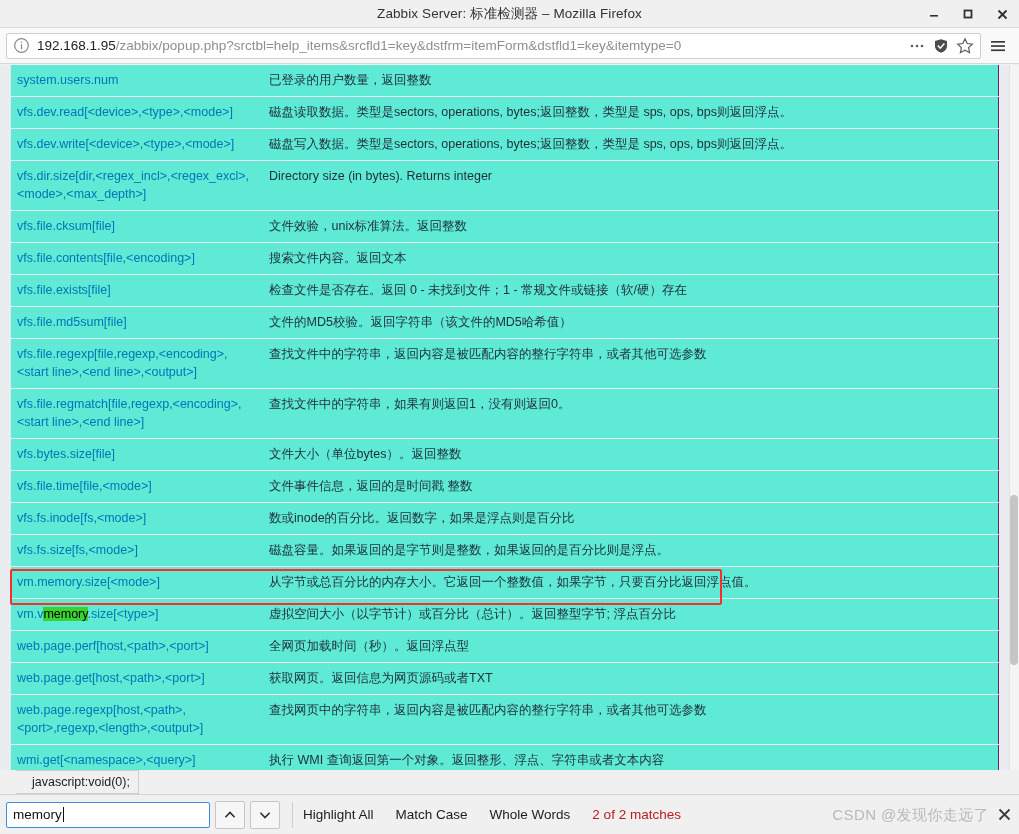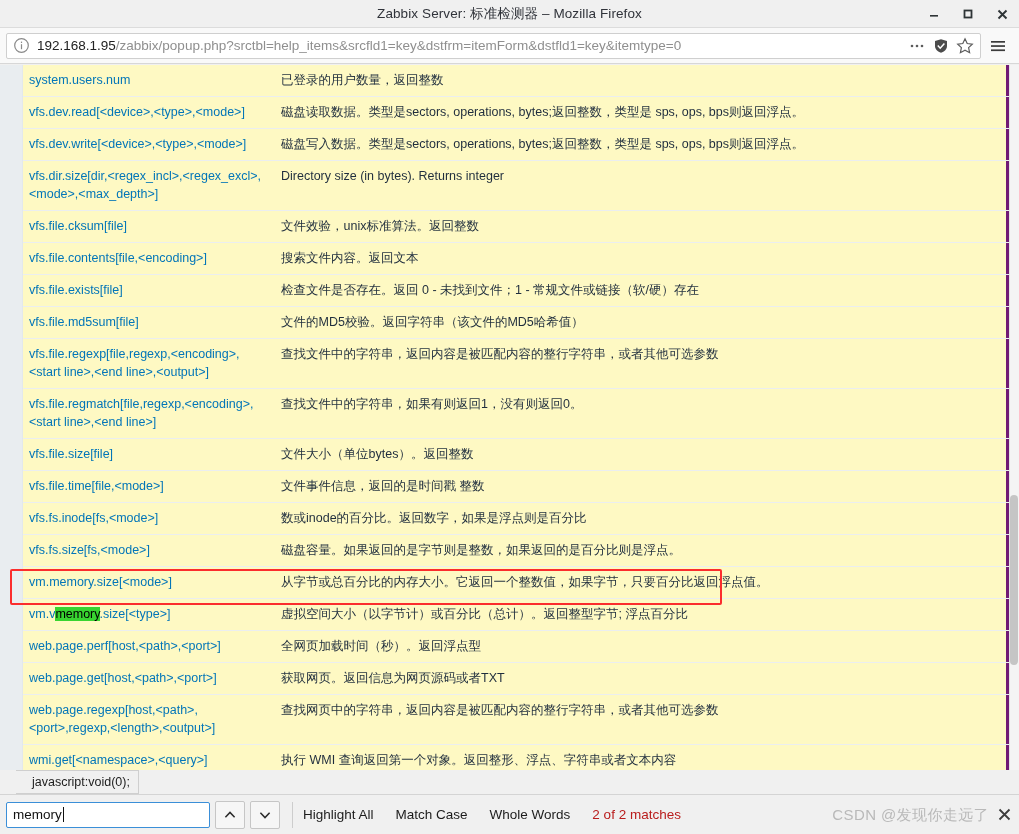--- a/index.html
+++ b/index.html
@@ -112,25 +112,25 @@
   .scrollbar-thumb {
     position: absolute; right: 1px;
     width: 8px;
     background: #c5c5c5;
     border-radius: 4px;
     top: 430px; height: 170px;
   }
 
   .table-wrap {
     position: absolute;
-    top: 0px; left: 22px;
+    top: 0px; left: 10px;
     width: 989px;
-    background: #fef9c3;
+    background: #5eead4;
     border-left: 1px solid #e3e8ec;
-    border-right: 5px solid #701a75;
+    border-right: 1px solid #701a75;
   }
   table.items {
     width: 989px;
     border-collapse: collapse;
     table-layout: fixed;
   }
   table.items td {
     vertical-align: top;
     padding: 6px 6px 7px 6px;
     border-bottom: 1px solid #ebeef0;
@@ -370,21 +370,21 @@
             <td class="key"><a href="#">vfs.file.regexp[file,regexp,&lt;encoding&gt;,&lt;start line&gt;,&lt;end line&gt;,&lt;output&gt;]</a></td>
             <td class="desc">查找文件中的字符串，返回内容是被匹配内容的整行字符串，或者其他可选参数</td>
           </tr>
 
           <tr>
             <td class="key"><a href="#">vfs.file.regmatch[file,regexp,&lt;encoding&gt;,&lt;start line&gt;,&lt;end line&gt;]</a></td>
             <td class="desc">查找文件中的字符串，如果有则返回1，没有则返回0。</td>
           </tr>
 
           <tr>
-            <td class="key"><a href="#">vfs.file.size[file]</a></td>
+            <td class="key"><a href="#">vfs.bytes.size[file]</a></td>
             <td class="desc">文件大小（单位bytes）。返回整数</td>
           </tr>
 
           <tr>
             <td class="key"><a href="#">vfs.file.time[file,&lt;mode&gt;]</a></td>
             <td class="desc">文件事件信息，返回的是时间戳 整数</td>
           </tr>
 
           <tr>
             <td class="key"><a href="#">vfs.fs.inode[fs,&lt;mode&gt;]</a></td>

